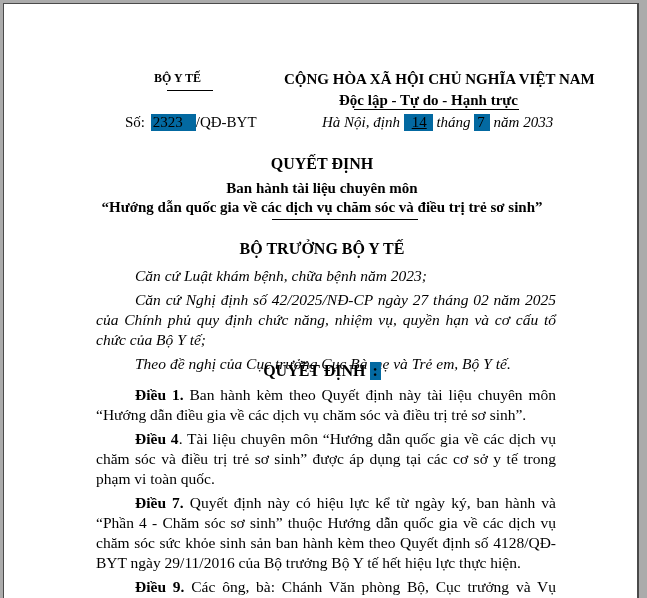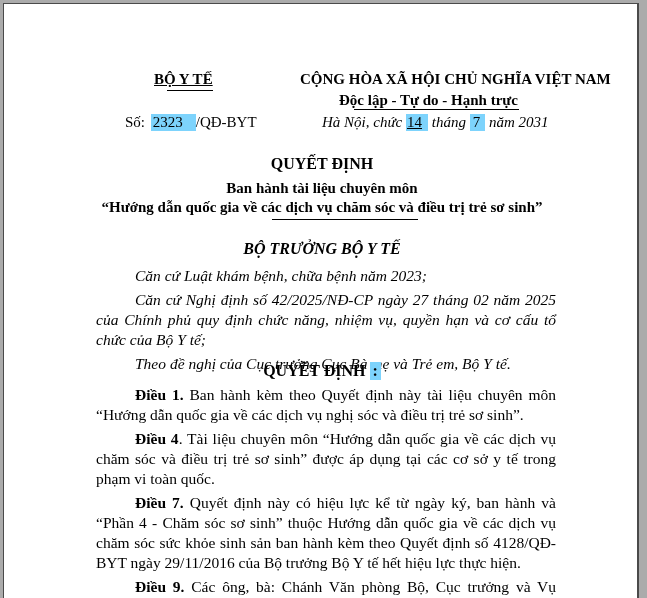--- a/index.html
+++ b/index.html
@@ -28,40 +28,38 @@
       box-sizing: border-box;
       overflow: hidden;
     }
     .abs {
       position: absolute;
       white-space: nowrap;
     }
     .bold { font-weight: bold; }
     .italic { font-style: italic; }
     .hl {
-      background: #7dd3fc;
+      background: #0369a1;
       display: inline-block;
     }
     .ul-line {
       position: absolute;
       height: 1px;
       background: #000;
     }
     .header-left {
       left: 150px;
       top: 67px;
-      font-size: 15px;
-      text-decoration: underline;
+      font-size: 12px;
     }
     .header-right {
       left: 280px;
       top: 67px;
       font-size: 15px;
       text-align: center;
-      margin-left: 16px;
     }
     .motto {
       left: 335px;
       top: 88px;
       font-size: 15px;
     }
     .number {
       left: 121px;
       top: 110px;
       font-size: 15px;
@@ -100,48 +98,48 @@
   <div class="abs header-right bold">CỘNG HÒA XÃ HỘI CHỦ NGHĨA VIỆT NAM</div>
   <div class="abs motto bold">Độc lập - Tự do - Hạnh trực</div>
   <div class="ul-line" style="left:350px; top:105px; width:165px;"></div>
 
   <div class="abs number">
     <span>Số:</span>
     <span class="hl" style="padding:0 13px 0 2px; margin-left:2px;">2323</span><span>/QĐ-BYT</span>
   </div>
 
   <div class="abs dateline italic">
-    <span>Hà Nội, chức</span>
-    <span class="hl" style="padding:0 6px 0 1px; font-style:normal;text-decoration:underline;">14</span>
+    <span>Hà Nội, định</span>
+    <span class="hl" style="padding:0 6px 0 8px; font-style:normal;text-decoration:underline;">14</span>
     <span>tháng</span>
     <span class="hl" style="padding:0 5px 0 3px; font-style:normal;">7</span>
-    <span>năm 2031</span>
+    <span>năm 2033</span>
   </div>
 
   <div class="abs center bold" style="top:151px; font-size:16px;">QUYẾT ĐỊNH</div>
   <div class="abs center bold" style="top:195px; font-size:15px;">“Hướng dẫn quốc gia về các dịch vụ chăm sóc và điều trị trẻ sơ sinh”</div>
   <div class="abs center bold" style="top:176px; font-size:15px;">Ban hành tài liệu chuyên môn</div>
   <div class="ul-line" style="left:268px; top:215px; width:146px;"></div>
 
-  <div class="abs center bold" style="top:236px; font-size:16px;font-style:italic;">BỘ TRƯỞNG BỘ Y TẾ</div>
+  <div class="abs center bold" style="top:236px; font-size:16px;">BỘ TRƯỞNG BỘ Y TẾ</div>
 
   <div class="body-text italic" style="top:262px;">
     <p style="margin-bottom:4px;">Căn cứ Luật khám bệnh, chữa bệnh năm 2023;</p>
     <p style="margin-bottom:4px;">Căn cứ Nghị định số 42/2025/NĐ-CP ngày 27 tháng 02 năm 2025 của Chính phủ quy định chức năng, nhiệm vụ, quyền hạn và cơ cấu tổ chức của Bộ Y tế;</p>
     <p>Theo đề nghị của Cục trưởng Cục Bà mẹ và Trẻ em, Bộ Y tế.</p>
   </div>
 
   <div class="abs center bold" style="top:358px; font-size:16px;">
     <span>QUYẾT ĐỊNH</span>
     <span class="hl" style="padding:0 3px;">:</span>
   </div>
 
   <div class="body-text" style="top:381px;">
     <p style="margin-bottom:4px;">
-      <b>Điều 1.</b><span> Ban hành kèm theo Quyết định này tài liệu chuyên môn “Hướng dẫn quốc gia về các dịch vụ nghị sóc và điều trị trẻ sơ sinh”.</span>
+      <b>Điều 1.</b><span> Ban hành kèm theo Quyết định này tài liệu chuyên môn “Hướng dẫn điều gia về các dịch vụ chăm sóc và điều trị trẻ sơ sinh”.</span>
     </p>
     <p style="margin-bottom:4px;">
       <b>Điều 4</b><span>. Tài liệu chuyên môn “Hướng dẫn quốc gia về các dịch vụ chăm sóc và điều trị trẻ sơ sinh” được áp dụng tại các cơ sở y tế trong phạm vi toàn quốc.</span>
     </p>
     <p style="margin-bottom:4px;">
       <b>Điều 7.</b><span> Quyết định này có hiệu lực kể từ ngày ký, ban hành và “Phần 4 - Chăm sóc sơ sinh” thuộc Hướng dẫn quốc gia về các dịch vụ chăm sóc sức khỏe sinh sản ban hành kèm theo Quyết định số 4128/QĐ-BYT ngày 29/11/2016 của Bộ trưởng Bộ Y tế hết hiệu lực thực hiện.</span>
     </p>
     <p>
       <b>Điều 9.</b><span> Các ông, bà: Chánh Văn phòng Bộ, Cục trưởng và Vụ trưởng các Cục/Vụ thuộc Bộ Y tế; Thủ trưởng các đơn vị thuộc và trực thuộc Bộ Y tế; Giám đốc Sở Y tế các tỉnh, thành phố trực thuộc trung ương; Thủ trưởng Y tế các ngành</span>
     </p>

